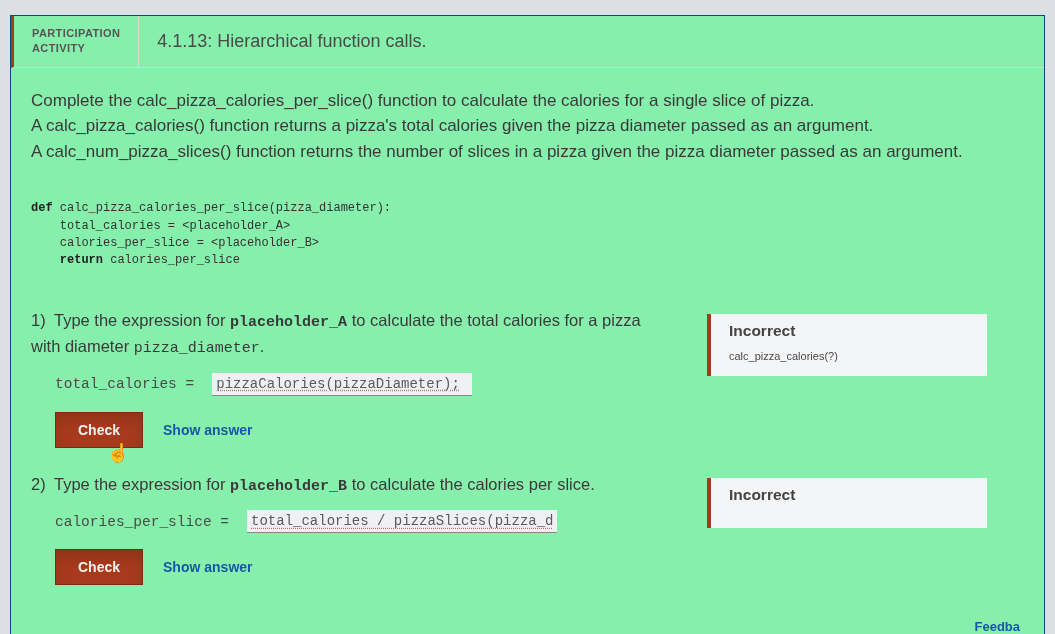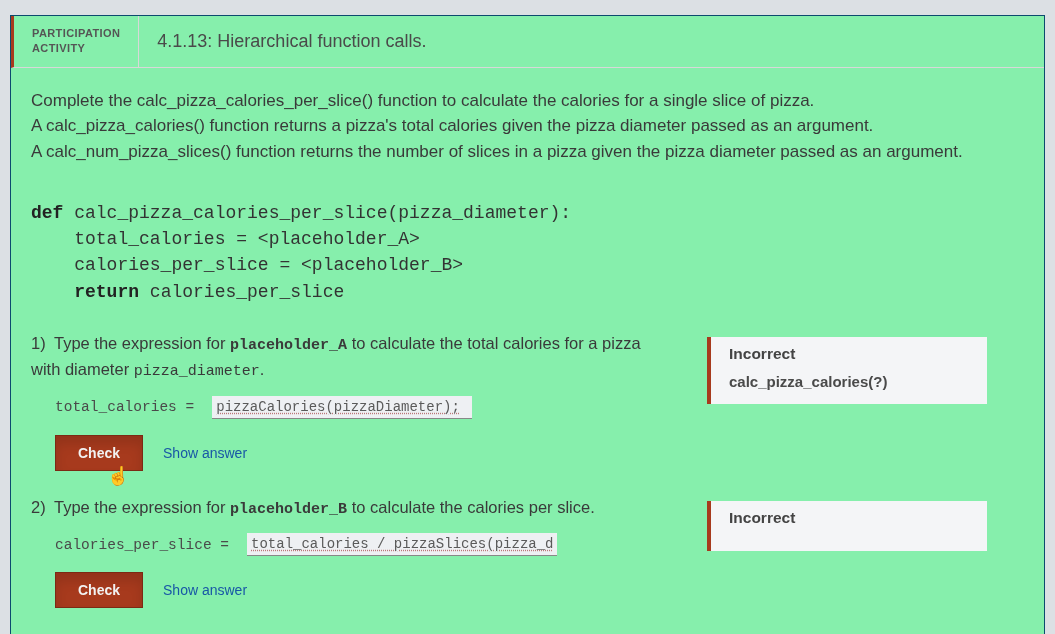--- a/index.html
+++ b/index.html
@@ -44,24 +44,24 @@
       padding: 20px 20px 10px 20px;
     }
     .description {
       font-size: 17px;
       color: #3a3a3a;
       line-height: 1.5;
       margin-bottom: 36px;
     }
     .code-block {
       font-family: Consolas, Monaco, "Courier New", monospace;
-      font-size: 18px;
+      font-size: 12px;
       color: #333;
       line-height: 1.45;
-      margin-bottom: 26px;
+      margin-bottom: 38px;
       white-space: pre;
     }
     .code-block .kw { font-weight: 700; color: #222; }
     .question-row {
       display: flex;
       align-items: flex-start;
       gap: 36px;
       margin-bottom: 24px;
     }
     .question-block {
@@ -109,21 +109,21 @@
       border: 1px solid #7b2a14;
       color: #f2f2f2;
       font-size: 14px;
       font-weight: 700;
       padding: 9px 22px;
       cursor: pointer;
       box-shadow: inset 0 8px 12px rgba(0,0,0,0.12);
     }
     .link-show {
       color: #1857a6;
-      font-weight: 400;
+      font-weight: 700;
       font-size: 14px;
       cursor: pointer;
     }
     .cursor-icon {
       position:absolute;
       left: 52px;
       top: 30px;
       font-size: 18px;
       color:#444;
       pointer-events:none;
@@ -135,23 +135,22 @@
       min-width: 280px;
       margin-top: 6px;
     }
     .feedback-title {
       font-size: 15.5px;
       font-weight: 700;
       color: #444;
       margin-bottom: 10px;
     }
     .feedback-text {
-      font-size: 15px;
+      font-size: 11px;
       color: #4a4a4a;
-      font-weight: bold;
     }
     .feedback-link {
       text-align: right;
       font-size: 13px;
       color: #1857a6;
       font-weight: 600;
       padding: 10px 4px 4px;
     }
   </style>
 </head>

